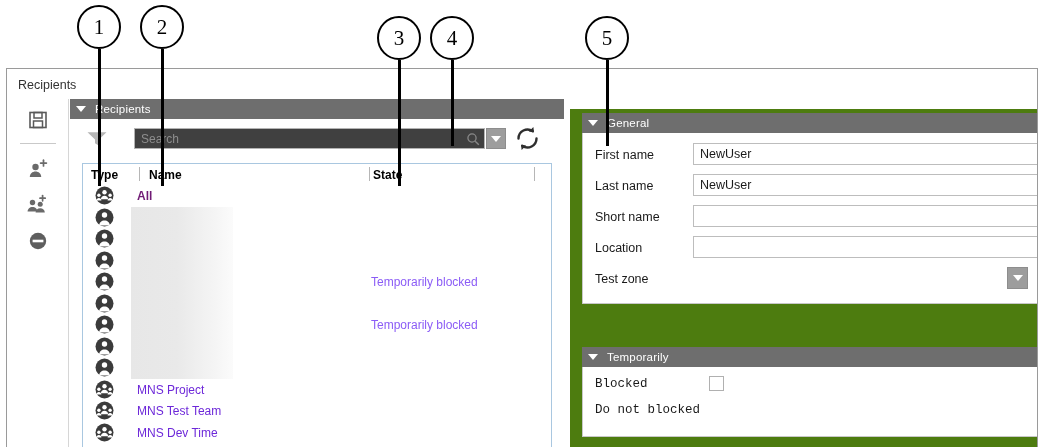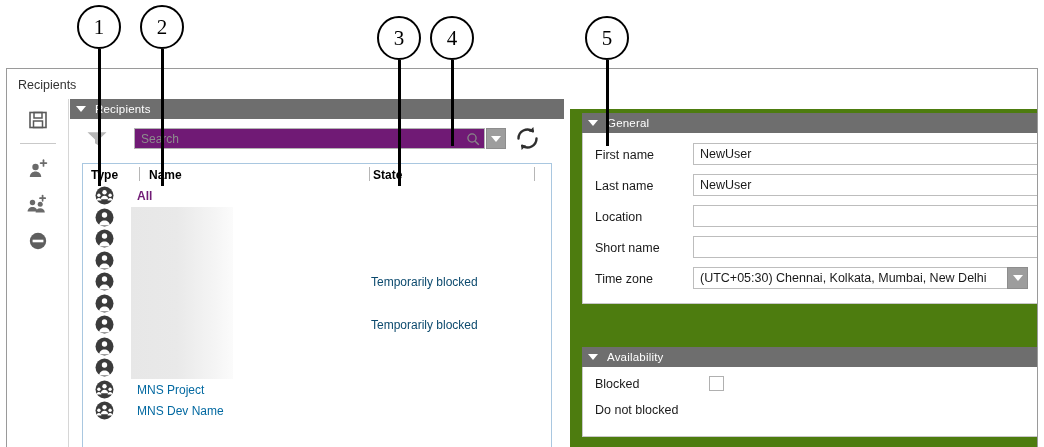--- a/index.html
+++ b/index.html
@@ -102,21 +102,21 @@
     position:absolute;left:0;top:20px;
     width:494px;height:38px;
   }
   #filter-icon{
     position:absolute;left:16px;top:11px;
   }
   #search-box{
     position:absolute;left:64px;top:9px;
     width:351px;height:21px;
     border:1px solid #b3b3b3;
-    background:#701a75;
+    background:#404040;
     box-sizing:border-box;
   }
   #search-input{
     position:absolute;left:6px;top:3px;
     font-size:12px;color:#8d8d8d;
   }
   #search-magnifier{
     position:absolute;right:4px;top:3px;
   }
   #search-dropdown{
@@ -156,23 +156,23 @@
   }
   #list-header .col{position:absolute;top:4px;}
   #list-header .divider{
     position:absolute;top:3px;width:1px;height:14px;background:#b6b6b6;
   }
   .list-row{
     position:relative;
     height:21.5px;
   }
   .row-icon{position:absolute;left:12px;top:1px;}
-  .row-name{position:absolute;left:54px;top:4px;font-size:12px;color:#0369a1;}
+  .row-name{position:absolute;left:54px;top:4px;font-size:12px;color:#6d28d9;}
   .row-name.all{color:#701a75;font-weight:bold;}
-  .row-state{position:absolute;left:288px;top:4px;font-size:12px;color:#0c4a6e;}
+  .row-state{position:absolute;left:288px;top:4px;font-size:12px;color:#8b5cf6;}
   .redact{
     position:absolute;left:48px;top:0px;
     width:102px;height:21.5px;
     background:linear-gradient(90deg,#e7e7e7 0%,#e9e9e9 45%,#f4f4f4 80%,#fbfbfb 100%);
   }
 
   
   #general-panel{position:absolute;left:12px;top:4px;width:457px;}
   #general-body{
     border:1px solid #c8c8c8;
@@ -217,21 +217,21 @@
 
   #availability-panel{position:absolute;left:12px;top:238px;width:457px;}
   #availability-body{
     border:1px solid #c8c8c8;
     border-top:none;
     background:#fff;
     padding:6px 0 6px 0;
     box-sizing:border-box;
     height:70px;
   }
-  .avail-row{position:relative;height:26px;}
+  .avail-row{position:relative;height:26px;font-family:Liberation Mono, monospace;}
   .avail-label{position:absolute;left:12px;top:4px;font-size:12.5px;}
   .avail-check{
     position:absolute;left:126px;top:3px;
     width:15px;height:15px;
     border:1px solid #b0b0b0;
     background:#fff;
     box-sizing:border-box;
   }
 </style>
 </head>
@@ -440,21 +440,33 @@
           <div class="list-row">
             <span class="row-icon"><svg width="19" height="19" viewBox="0 0 19 19">
                 <circle cx="9.5" cy="9.5" r="9" fill="#3b3b3b"></circle>
                 <circle cx="9.5" cy="6.3" r="2.2" fill="#ffffff"></circle>
                 <path d="M5.9 13.2c0-2.1 1.6-3.4 3.6-3.4s3.6 1.3 3.6 3.4z" fill="#ffffff"></path>
                 <circle cx="3.9" cy="9.2" r="1.7" fill="#ffffff"></circle>
                 <circle cx="15.1" cy="9.2" r="1.7" fill="#ffffff"></circle>
                 <path d="M1.4 14.6c0-1.7 1.1-2.7 2.5-2.7s2.5 1 2.5 2.7z" fill="#ffffff"></path>
                 <path d="M12.6 14.6c0-1.7 1.1-2.7 2.5-2.7s2.5 1 2.5 2.7z" fill="#ffffff"></path>
               </svg></span>
-            <span class="row-name">MNS Dev Name</span>
+            <span class="row-name">MNS Test Team</span>
+          </div>
+          <div class="list-row">
+            <span class="row-icon"><svg width="19" height="19" viewBox="0 0 19 19">
+                <circle cx="9.5" cy="9.5" r="9" fill="#3b3b3b"></circle>
+                <circle cx="9.5" cy="6.3" r="2.2" fill="#ffffff"></circle>
+                <path d="M5.9 13.2c0-2.1 1.6-3.4 3.6-3.4s3.6 1.3 3.6 3.4z" fill="#ffffff"></path>
+                <circle cx="3.9" cy="9.2" r="1.7" fill="#ffffff"></circle>
+                <circle cx="15.1" cy="9.2" r="1.7" fill="#ffffff"></circle>
+                <path d="M1.4 14.6c0-1.7 1.1-2.7 2.5-2.7s2.5 1 2.5 2.7z" fill="#ffffff"></path>
+                <path d="M12.6 14.6c0-1.7 1.1-2.7 2.5-2.7s2.5 1 2.5 2.7z" fill="#ffffff"></path>
+              </svg></span>
+            <span class="row-name">MNS Dev Time</span>
           </div>
         </div>
     </div>
   </div>
 
   <div id="right-pane">
 
     <div id="general-panel">
       <div class="grp-header">
         <span class="tri"></span>
@@ -463,41 +475,40 @@
       <div id="general-body">
           <div class="form-row">
             <span class="form-label">First name</span>
             <div class="form-field">NewUser</div>
           </div>
           <div class="form-row">
             <span class="form-label">Last name</span>
             <div class="form-field">NewUser</div>
           </div>
           <div class="form-row">
+            <span class="form-label">Short name</span>
+            <div class="form-field"></div>
+          </div>
+          <div class="form-row">
             <span class="form-label">Location</span>
             <div class="form-field"></div>
           </div>
           <div class="form-row">
-            <span class="form-label">Short name</span>
-            <div class="form-field"></div>
-          </div>
-          <div class="form-row">
-            <span class="form-label">Time zone</span>
-            <div class="form-field with-dd">(UTC+05:30) Chennai, Kolkata, Mumbai, New Delhi</div>
+            <span class="form-label">Test zone</span>
             <div class="dd-btn">
               <span class="tri"></span>
             </div>
           </div>
         </div>
     </div>
 
     <div id="availability-panel">
       <div class="grp-header">
         <span class="tri"></span>
-        <span>Availability</span>
+        <span>Temporarily</span>
       </div>
       <div id="availability-body">
           <div class="avail-row">
             <span class="avail-label">Blocked</span>
             <div class="avail-check"></div>
           </div>
           <div class="avail-row">
             <span class="avail-label">Do not blocked</span>
           </div>
         </div>

